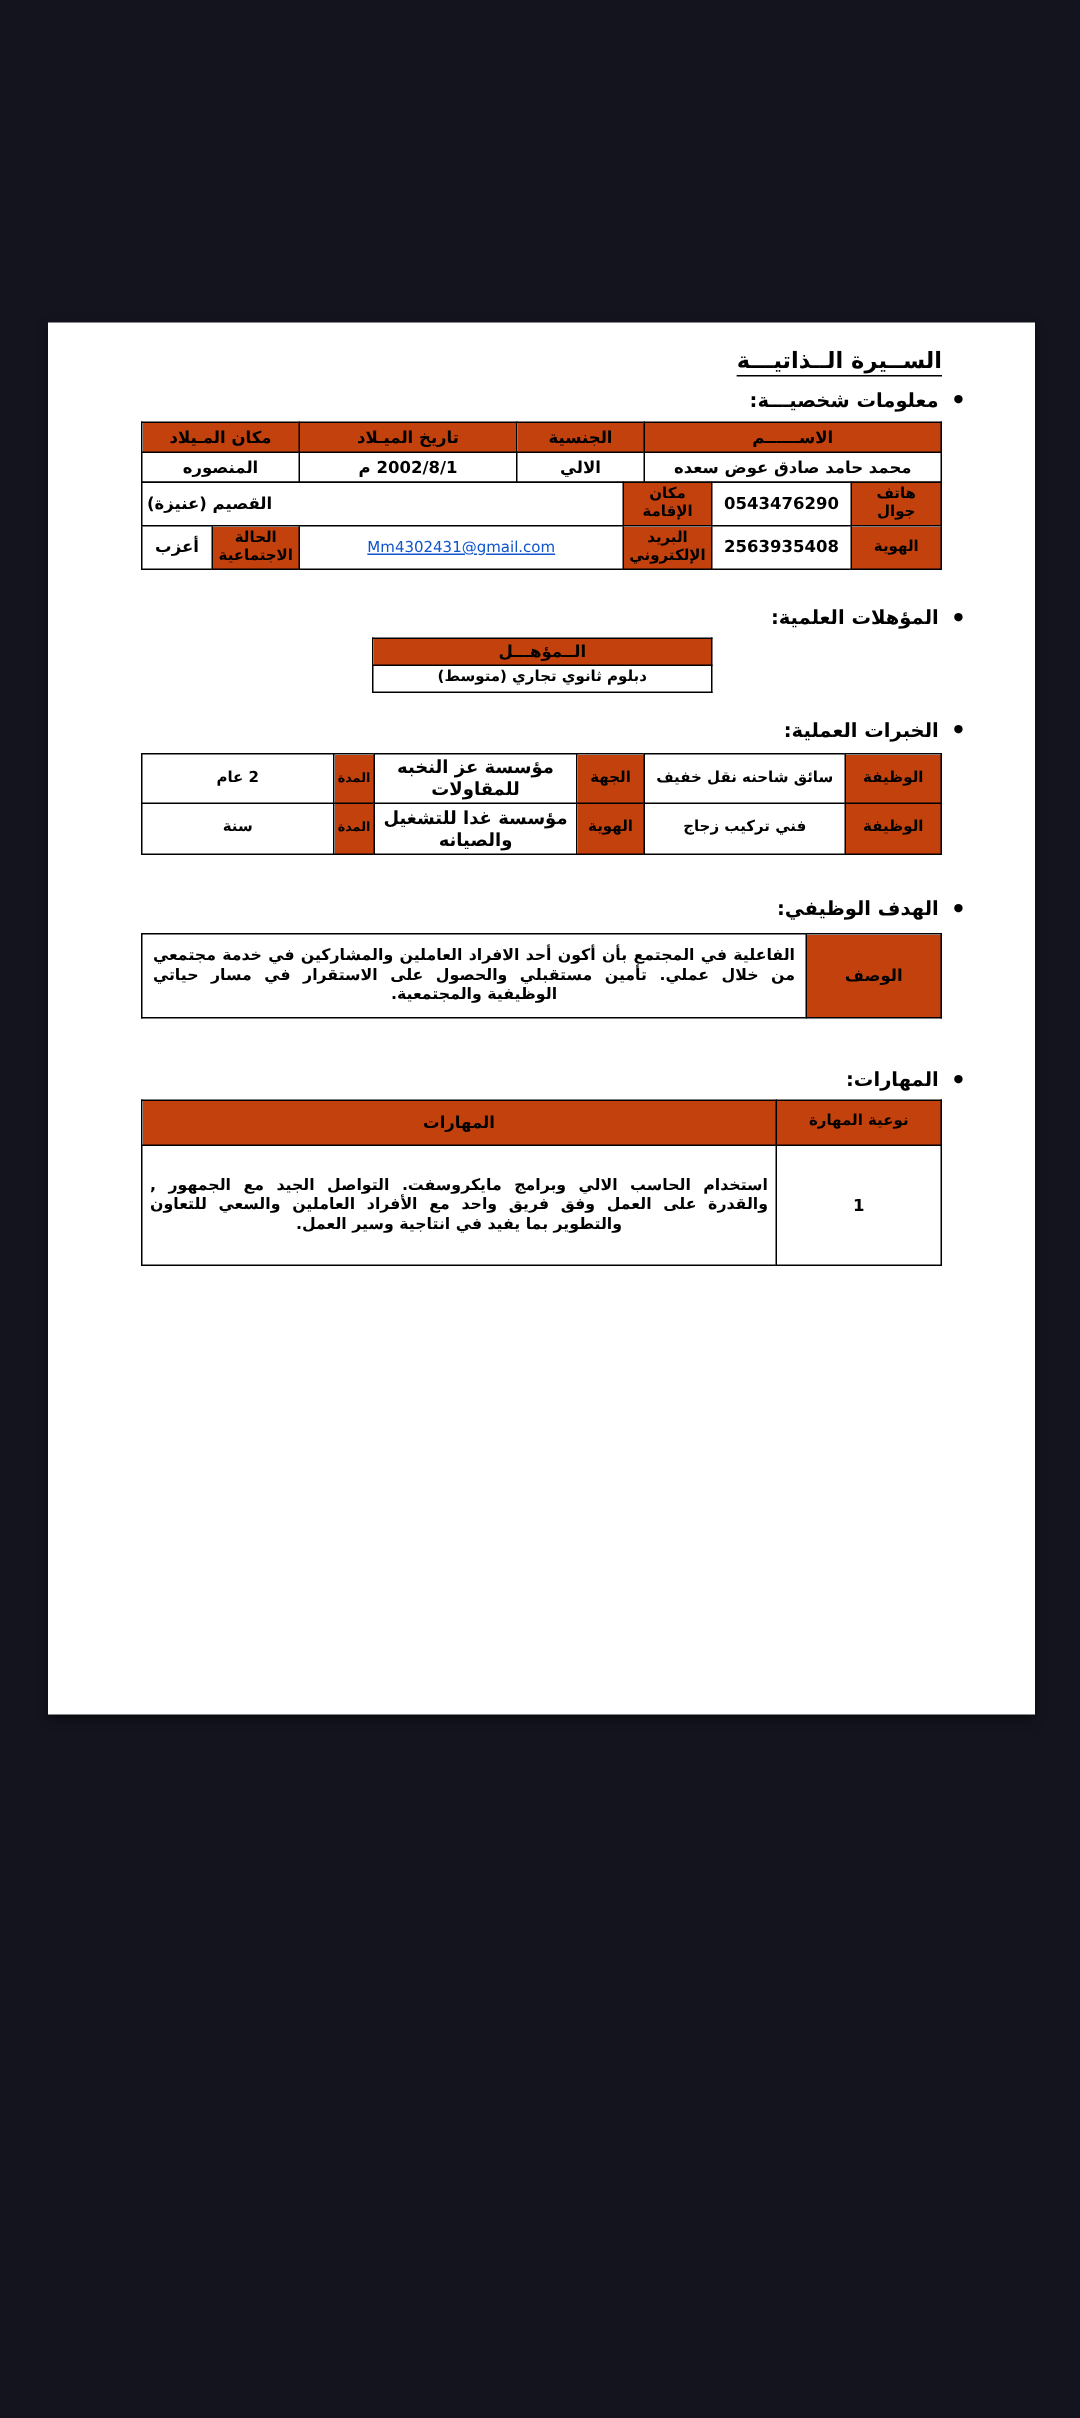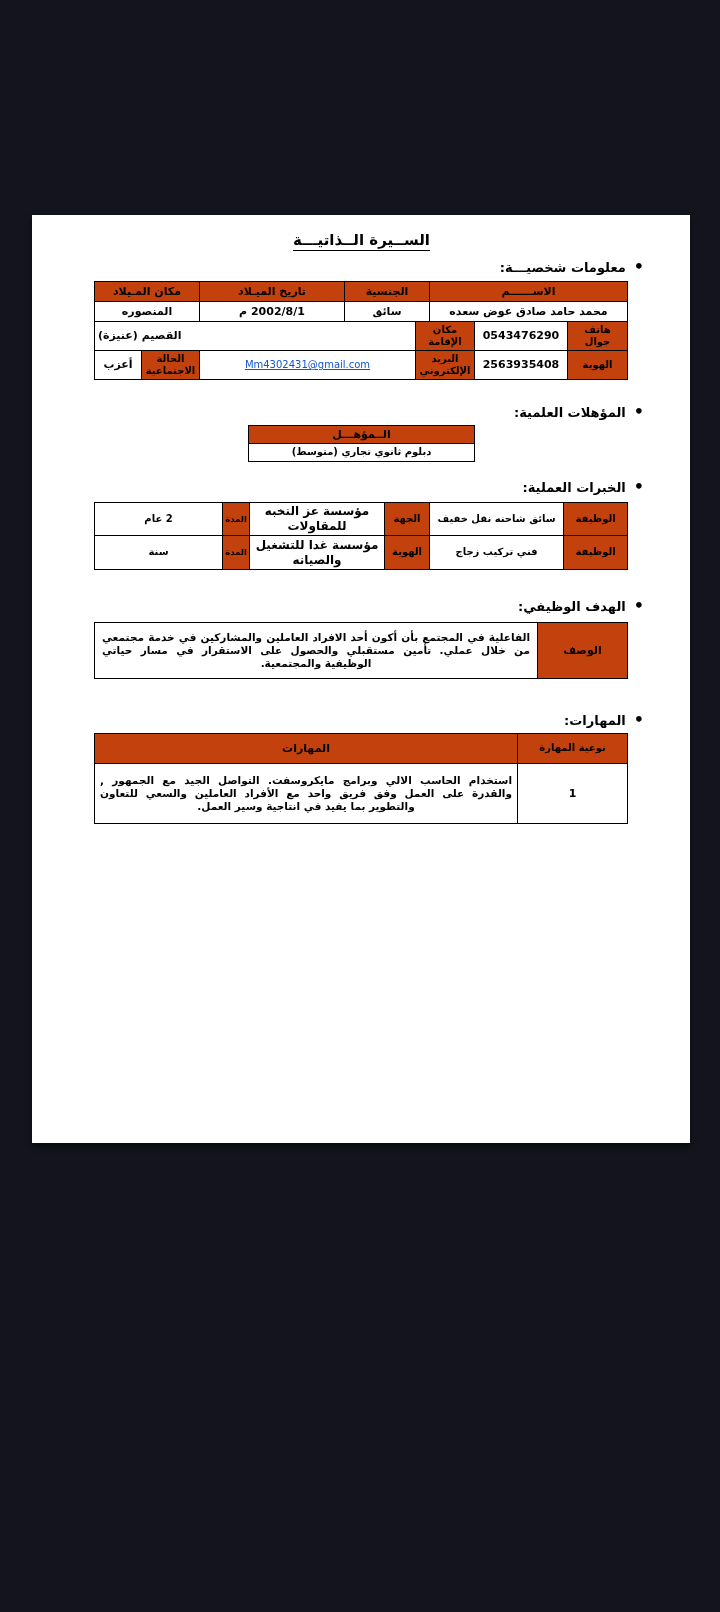--- a/index.html
+++ b/index.html
@@ -14,21 +14,21 @@
     position:absolute;left:32px;top:215px;
     width:658px;height:928px;
     background:#ffffff;
     box-shadow:0 3px 6px rgba(0,0,0,0.5);
     box-sizing:border-box;
     padding:16px 62px 0 63px;
     direction:rtl;
     color:#000;
   }
   .doc-title{
-    text-align:center;
+    text-align:right;
     font-weight:bold;
     font-size:15px;
     letter-spacing:.5px;
     text-decoration:underline;
     text-underline-offset:5px;
     margin-bottom:10px;
   }
   .sec-heading{
     display:flex;
     align-items:center;
@@ -82,21 +82,21 @@
     text-align-last:center;
     padding:2px 7px;
   }
   .tbl-skl{width:533px;margin-top:5px;}
   .tbl-skl .hd td{height:30px;}
   .tbl-skl .bd td{height:32px;}
   .skl-text{
     font-size:10.5px;
     text-align:justify;
     text-align-last:center;
-    padding:10px 5px;
+    padding:20px 5px;
   }
   .h2{margin-top:24px;}
   .h3{margin-top:17px;}
   .h4{margin-top:28px;}
   .h5{margin-top:33px;}
 </style>
 </head>
 <body>
 
 <div class="page">
@@ -117,21 +117,21 @@
       </colgroup>
     <tbody>
         <tr>
       <td class="lbl">الاســــــم</td>
       <td class="lbl">الجنسية</td>
       <td class="lbl">تاريخ الميـلاد</td>
       <td class="lbl">مكان المـيلاد</td>
     </tr>
     <tr>
       <td>محمد حامد صادق عوض سعده</td>
-      <td>سائق</td>
+      <td>الالي</td>
       <td>2002/8/1 م</td>
       <td>المنصوره</td>
     </tr>
   </tbody>
     </table>
 
   <table class="tbl-b">
     <colgroup>
         <col style="width:60px">
         <col style="width:93px">

